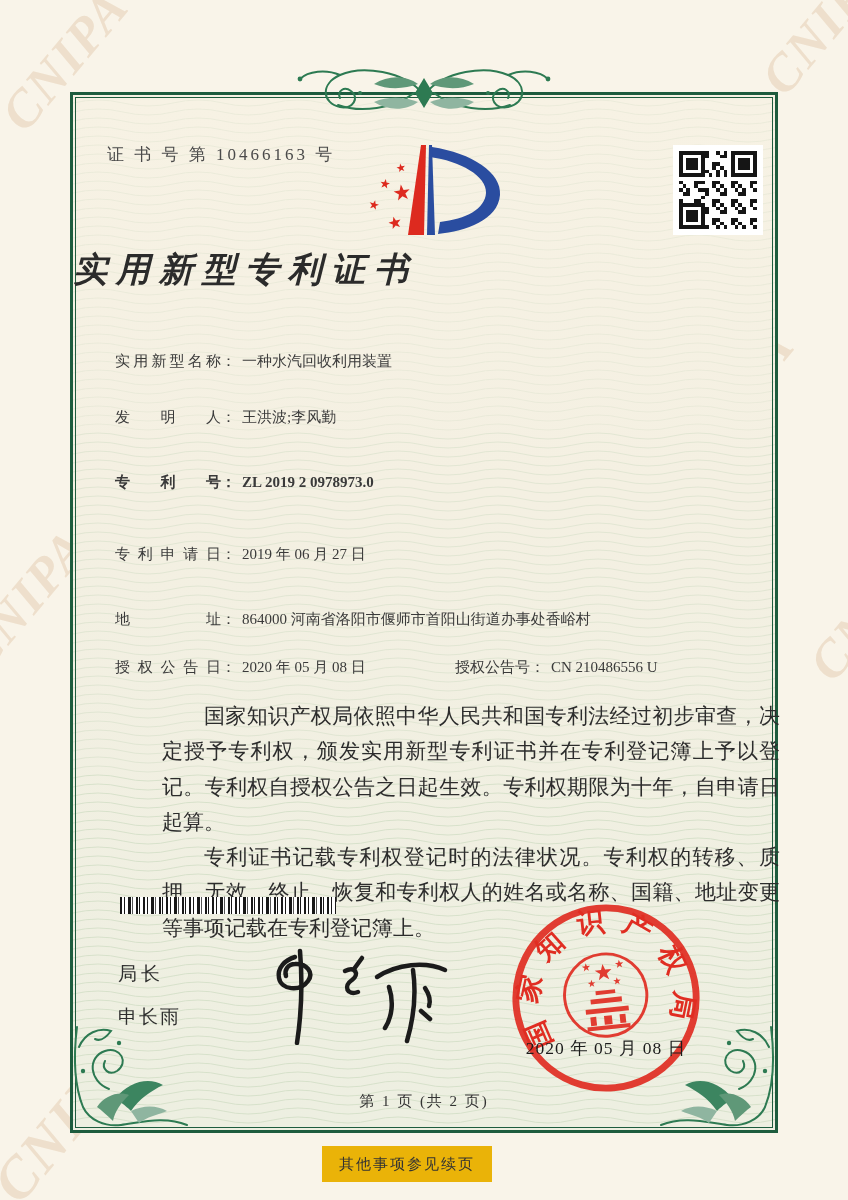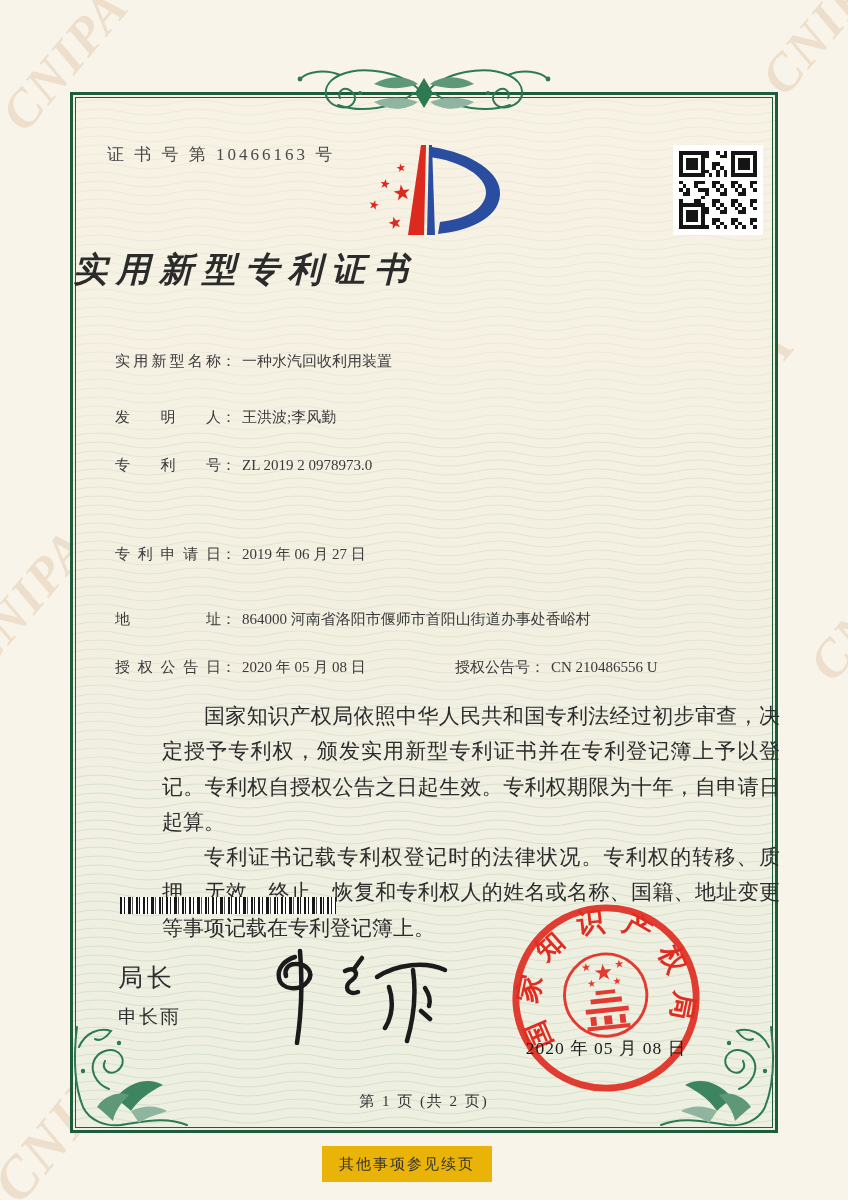--- a/index.html
+++ b/index.html
@@ -47,21 +47,21 @@
 
   .barcode { position:absolute; left:47px; top:802px; width:216px; height:17px; background:#fff;
              background-image:repeating-linear-gradient(90deg,
                #171717 0px,#171717 2px,#fff 2px,#fff 4px,
                #171717 4px,#171717 5px,#fff 5px,#fff 8px,
                #171717 8px,#171717 11px,#fff 11px,#fff 12px,
                #555 12px,#555 13px,#fff 13px,#fff 16px,
                #171717 16px,#171717 18px,#fff 18px,#fff 19px,
                #171717 19px,#171717 20px,#fff 20px,#fff 23px); }
 
-  .director-title { position:absolute; left:45px; top:866px; font-size:25px; color:#2e2e2e; letter-spacing:4px; }
+  .director-title { position:absolute; left:45px; top:866px; font-size:19px; color:#2e2e2e; letter-spacing:4px; }
   .director-name  { position:absolute; left:45px; top:909px; font-size:19px; color:#2e2e2e; letter-spacing:2px; }
 
   .signature { position:absolute; left:178px; top:850px; width:212px; height:100px; }
 
   .seal { position:absolute; left:435px; top:805px; width:196px; height:196px; transform:rotate(-6deg); }
   .seal-date { position:absolute; left:430px; top:941px; width:206px; text-align:center;
                font-size:17.5px; color:#1c1c1c; letter-spacing:1px; z-index:5; }
 
   .page-indicator { position:absolute; left:0; top:997px; width:100%; text-align:center;
                     font-size:15px; color:#333; letter-spacing:2px; }
@@ -461,21 +461,21 @@
     </svg>
 
     <div class="title">实用新型专利证书</div>
 
     <div class="frow" style="top:257px;">
       <span class="flabel">实用新型名称</span><span>：</span><span class="fvalue">一种水汽回收利用装置</span>
     </div>
     <div class="frow" style="top:313px;">
       <span class="flabel">发明人</span><span>：</span><span class="fvalue">王洪波;李风勤</span>
     </div>
-    <div class="frow" style="top:361px;">
+    <div class="frow" style="top:378px;font-weight:bold;">
       <span class="flabel">专利号</span><span>：</span><span class="fvalue">ZL 2019 2 0978973.0</span>
     </div>
     <div class="frow" style="top:410px;margin-top:40px;">
       <span class="flabel">专利申请日</span><span>：</span><span class="fvalue">2019 年 06 月 27 日</span>
     </div>
     <div class="frow" style="top:515px;">
       <span class="flabel">地址</span><span>：</span><span class="fvalue">864000 河南省洛阳市偃师市首阳山街道办事处香峪村</span>
     </div>
     <div class="frow" style="top:563px;">
       <span class="flabel">授权公告日</span><span>：</span><span class="fvalue">2020 年 05 月 08 日</span>

